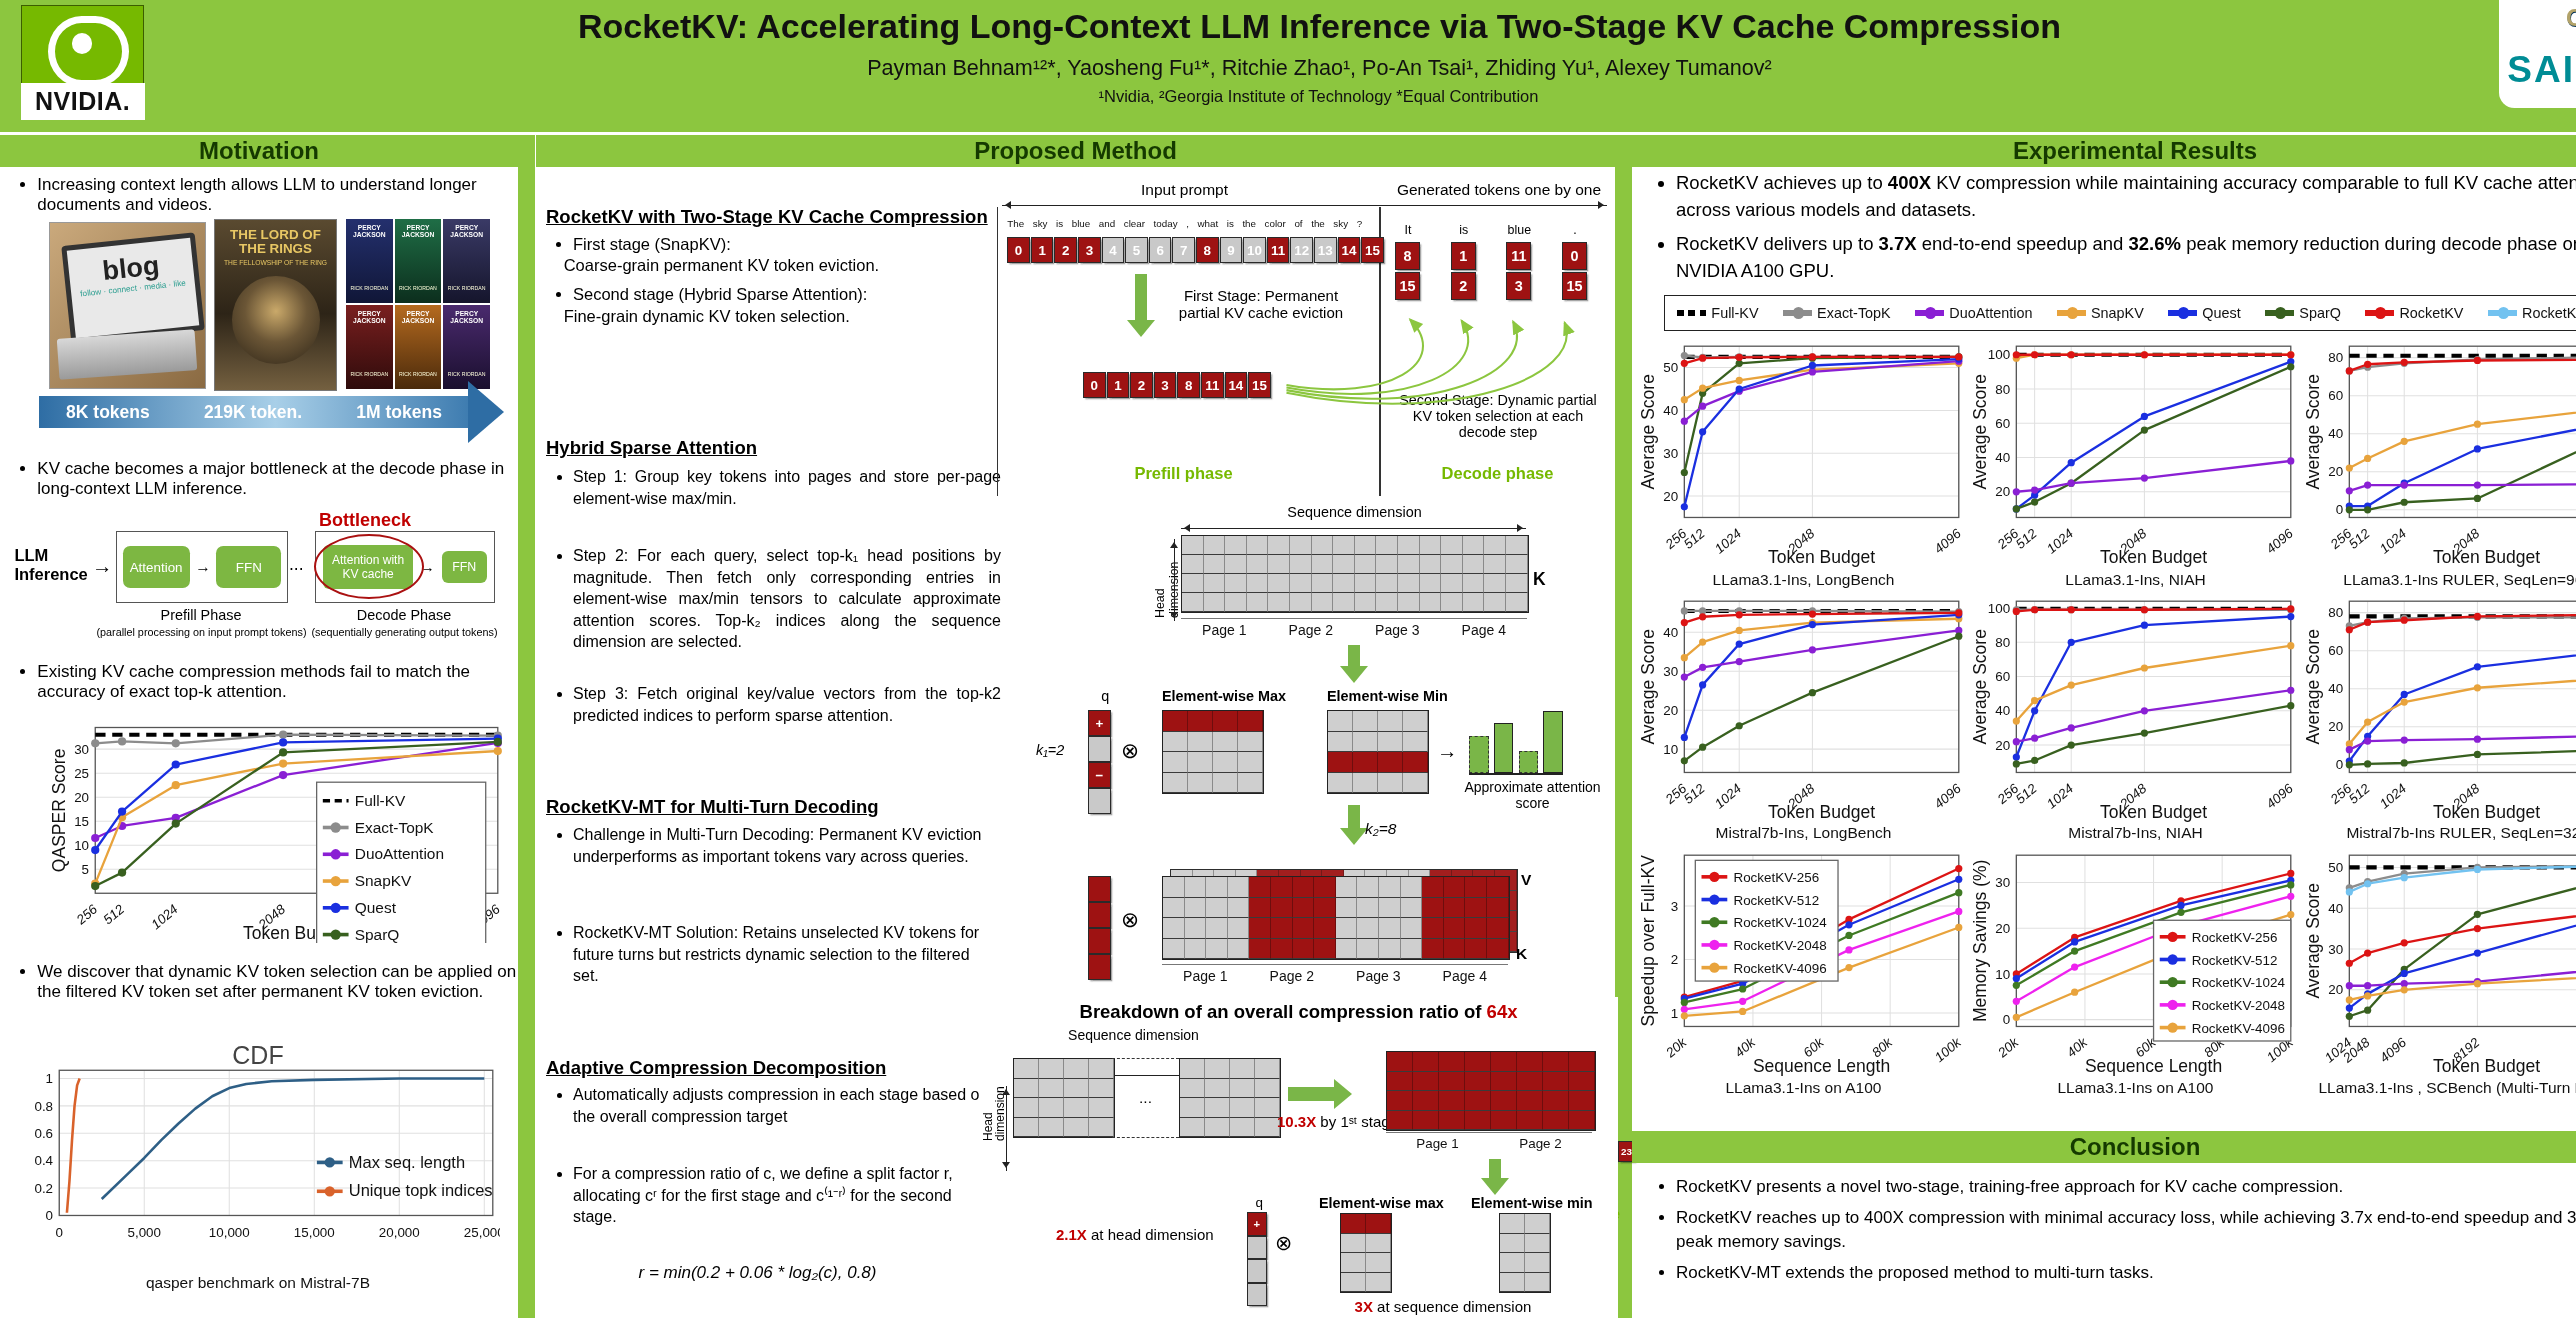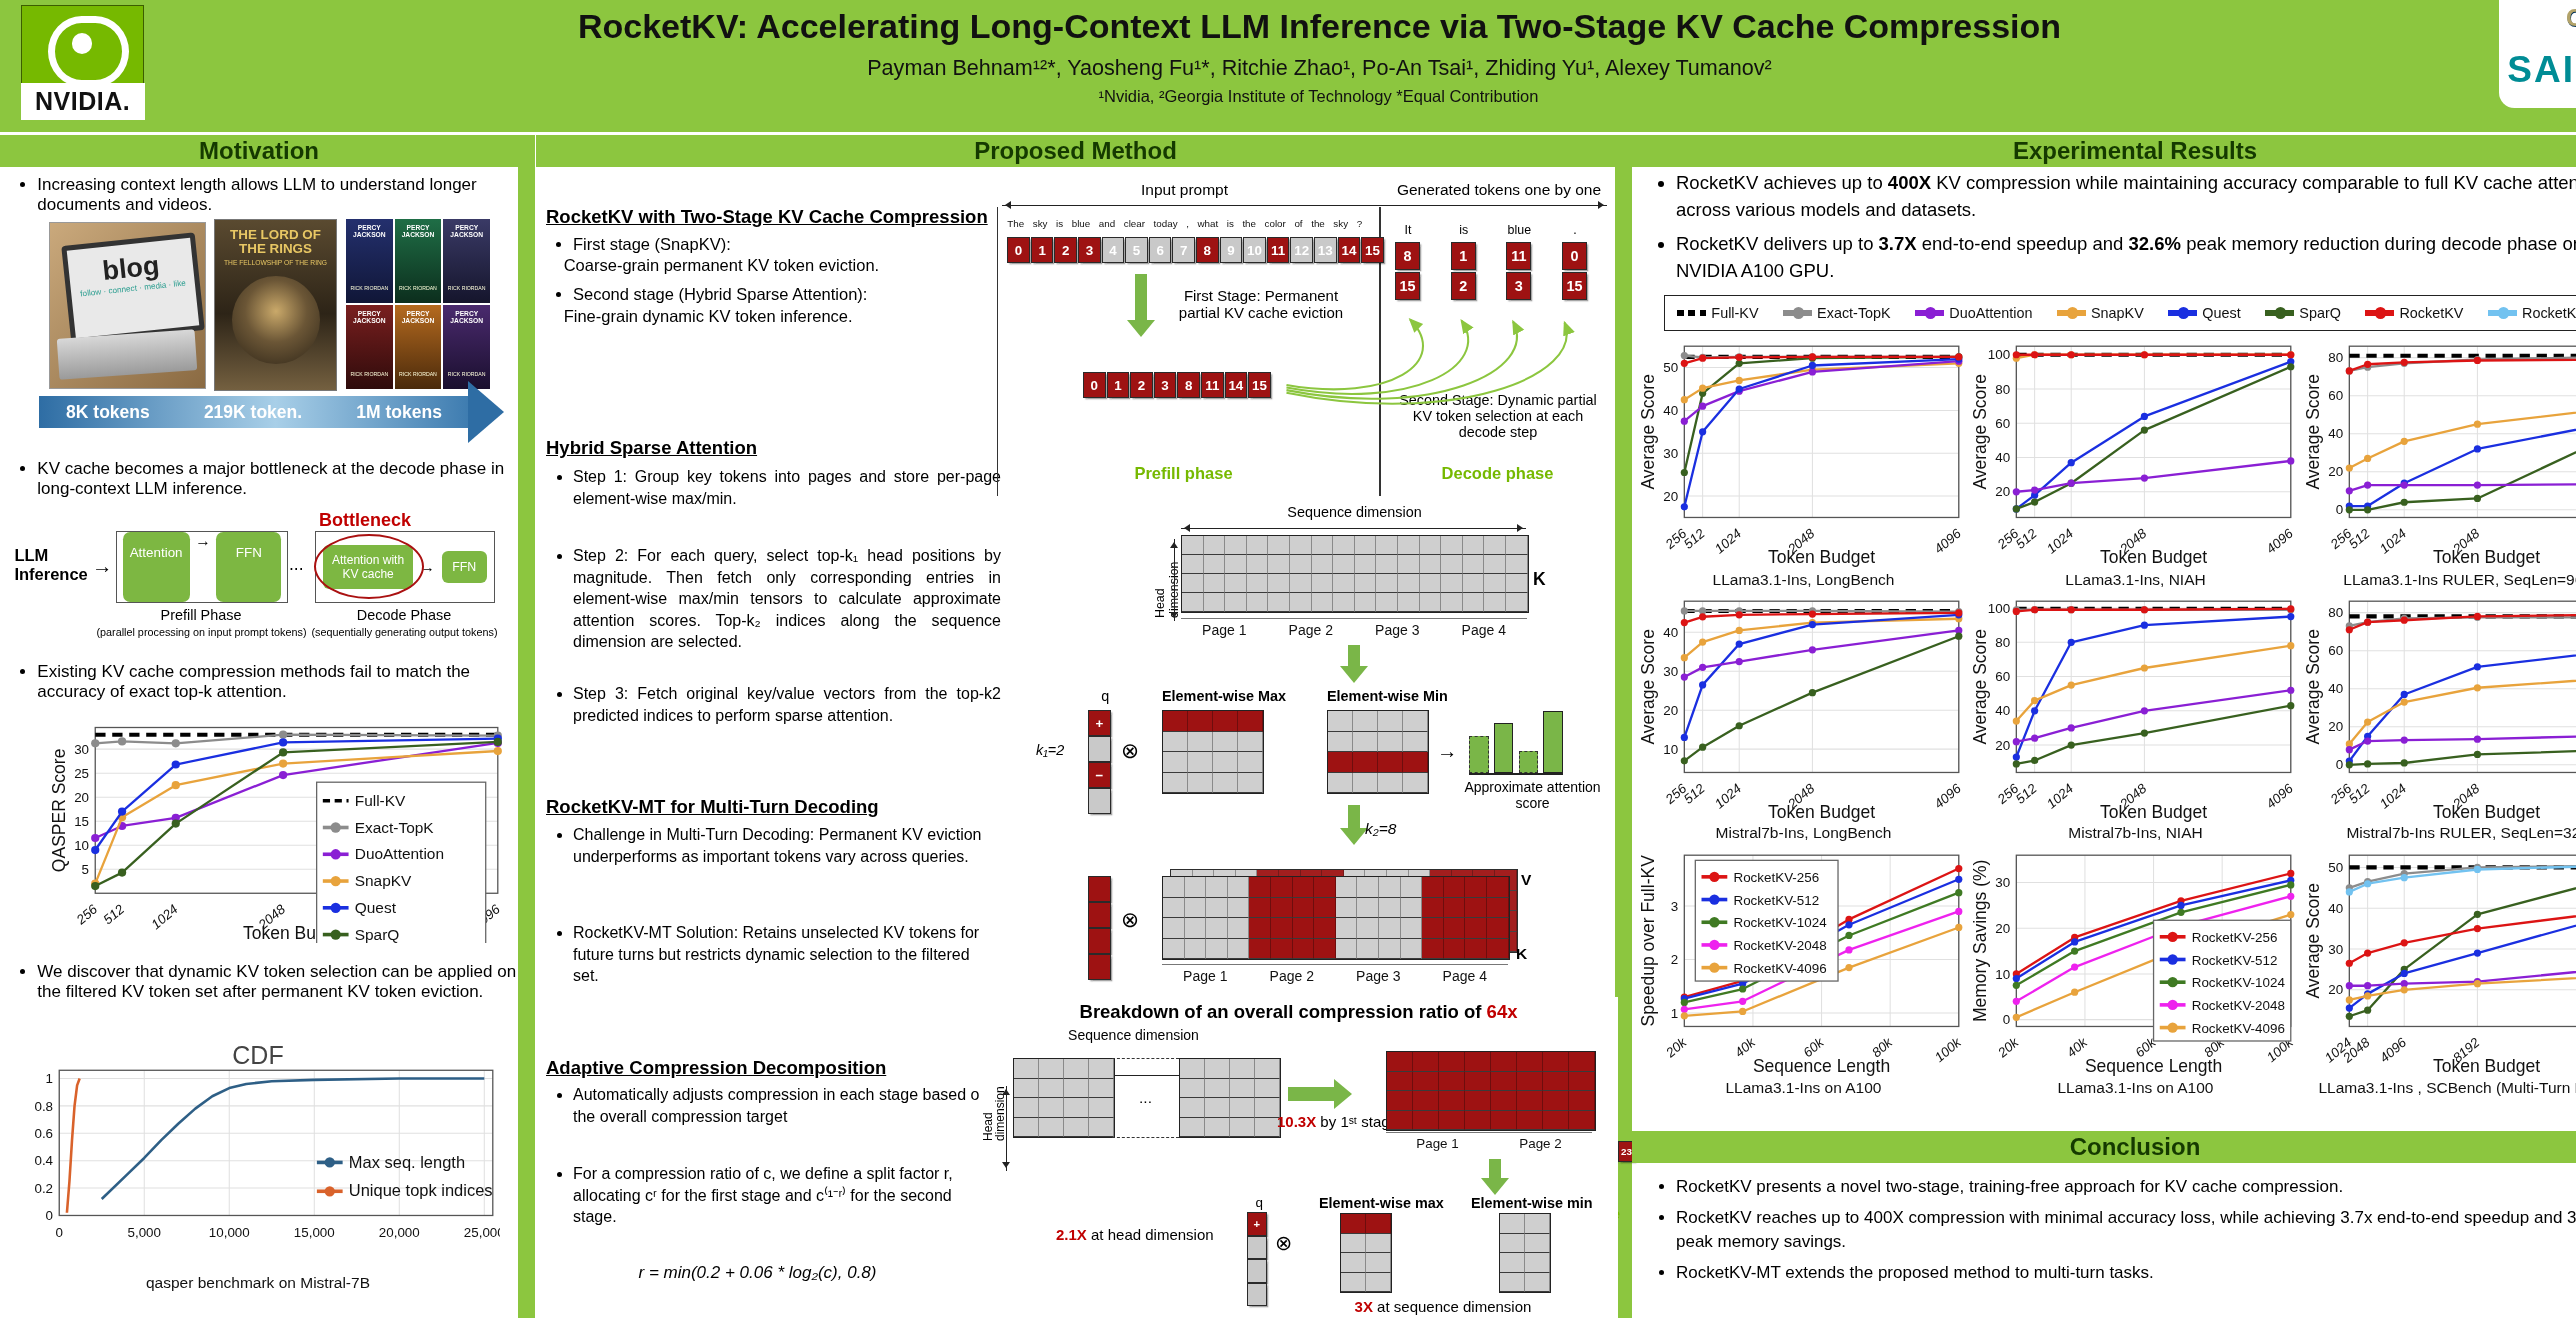--- a/index.html
+++ b/index.html
@@ -135,21 +135,21 @@
   </div>
   <div class="abs" style="left:468px;top:381px;width:0;height:0;border-top:31px solid transparent;border-bottom:31px solid transparent;border-left:36px solid #2e6da4;"></div>
 
   <ul class="blt abs" style="left:10.3px;top:459px;width:479px;font-size:17px;">
       <li>KV cache becomes a major bottleneck at the decode phase in long-context LLM inference.</li>
     </ul>
 
   <div class="abs b" style="left:14.4px;top:546px;width:77px;font-size:16.5px;line-height:1.15;">LLM Inference</div>
   <div class="abs b red-t" style="left:319px;top:510px;font-size:18px;text-align:center;">Bottleneck</div>
   <div class="abs" style="left:92px;top:554px;font-size:20.6px;">→</div>
-  <div class="abs" style="left:116px;top:531px;width:170px;height:70px;border:1.5px solid #555;display:flex;justify-content:space-evenly;">
+  <div class="abs" style="left:116px;top:531px;width:170px;height:70px;border:1.5px solid #555;display:flex;align-items:center;justify-content:space-evenly;">
     <div style="background:#7db742;color:#fff;font-size:13.4px;border-radius:7.2px;padding:13.4px 7.2px;">Attention</div>
     <span style="font-size:15.5px;">→</span>
     <div style="background:#7db742;color:#fff;font-size:13.4px;border-radius:7.2px;padding:13.4px 19.6px;">FFN</div>
   </div>
   <div class="abs" style="left:289px;top:554px;font-size:17.5px;">...</div>
   <div class="abs" style="left:315px;top:531px;width:178px;height:70px;border:1.5px solid #555;display:flex;align-items:center;justify-content:space-evenly;">
     <div style="position:relative;">
       <div style="background:#7db742;color:#fff;font-size:12px;border-radius:6.2px;padding:8.2px 6.2px;width:77px;text-align:center;">Attention with KV cache</div>
       <div class="abs" style="left:-9.3px;top:-11.3px;width:106px;height:61px;border:2.6px solid #a11;border-radius:50%;"></div>
     </div>
@@ -275,21 +275,21 @@
         <text x="646.3599999999999" y="201" font-size="32" fill="#111">Max seq. length</text>
         <line x1="584.3599999999999" y1="247" x2="634.3599999999999" y2="247" stroke="#d9622b" stroke-width="7"></line>
         <circle cx="609.3599999999999" cy="247" r="10" fill="#d9622b"></circle>
         <text x="646.3599999999999" y="257" font-size="32" fill="#111">Unique topk indices</text>
       </svg></div>
   <div class="cap abs" style="left:52px;top:1274px;width:412px;">qasper benchmark on Mistral-7B</div>
 
   <div class="abs b u" style="left:546px;top:206px;font-size:18.5px;">RocketKV with Two-Stage KV Cache Compression</div>
   <ul class="blt abs" style="left:546px;top:234px;width:422px;font-size:16.5px;line-height:1.3;">
     <li><span>First stage (SnapKV):</span><br><span style="margin-left:-9.3px;">Coarse-grain permanent KV token eviction.</span></li>
-    <li><span>Second stage (Hybrid Sparse Attention):</span><br><span style="margin-left:-9.3px;">Fine-grain dynamic KV token inference.</span></li>
+    <li><span>Second stage (Hybrid Sparse Attention):</span><br><span style="margin-left:-9.3px;">Fine-grain dynamic KV token selection.</span></li>
   </ul>
   <div class="abs b u" style="left:546px;top:437px;font-size:18.5px;">Hybrid Sparse Attention</div>
   <ul class="blt abs" style="left:546px;top:466px;width:428px;font-size:16px;line-height:1.35;text-align:justify;">
       <li>Step 1: Group key tokens into pages and store per-page element-wise max/min.</li>
     </ul>
   <ul class="blt abs" style="left:546px;top:545px;width:428px;font-size:16px;line-height:1.35;text-align:justify;">
       <li>Step 2: For each query, select top-k₁ head positions by magnitude. Then fetch only corresponding entries in element-wise max/min tensors to calculate approximate attention scores. Top-k₂ indices along the sequence dimension are selected.</li>
     </ul>
   <ul class="blt abs" style="left:546px;top:683px;width:428px;font-size:16px;line-height:1.35;text-align:justify;">
       <li>Step 3: Fetch original key/value vectors from the top-k2 predicted indices to perform sparse attention.</li>

